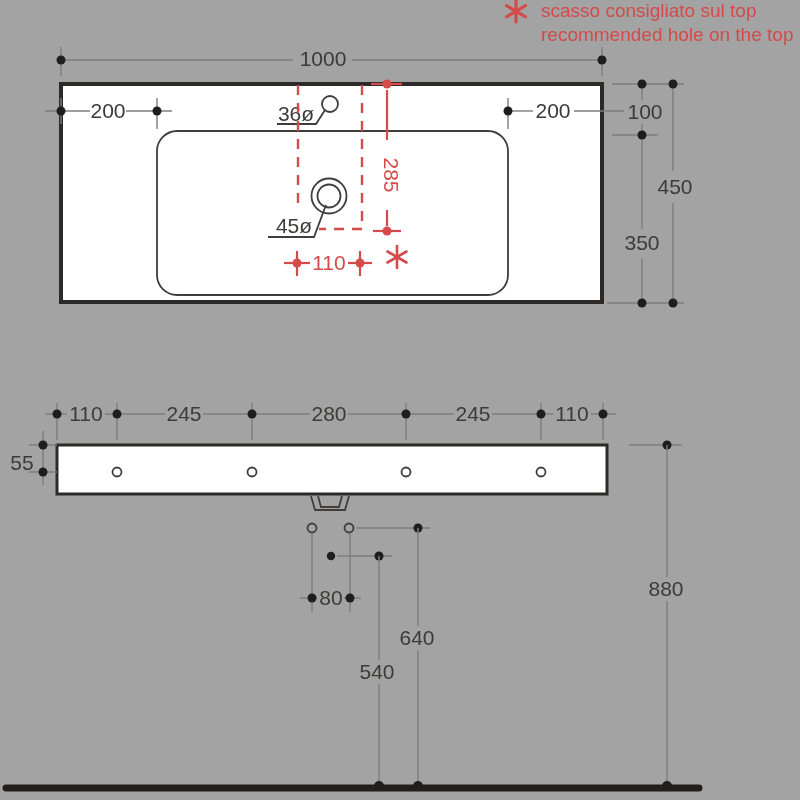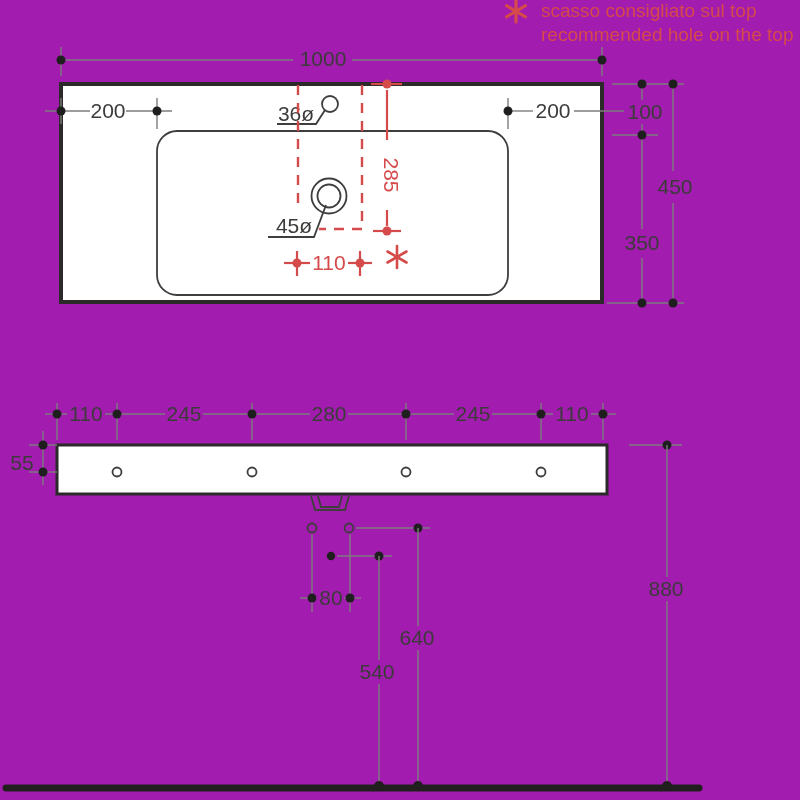--- a/index.html
+++ b/index.html
@@ -1,16 +1,16 @@
 <!DOCTYPE html>
 <html><head>
 <meta charset="utf-8">
 <style>
   html,body{margin:0;padding:0;background:#ffffff;}
-  .stage{width:800px;height:800px;position:relative;background:#a21caf;overflow:hidden;}
+  .stage{width:800px;height:800px;position:relative;background:#a3a3a3;overflow:hidden;}
   svg{display:block;}
   text{font-family:"Liberation Sans", sans-serif;}
   .dim-text{font-size:21px;fill:#3c3b3a;}
   .red-text{font-size:21px;fill:#d54a4a;}
   .legend-text{font-size:19px;fill:#d54a4a;}
   .outline{fill:#ffffff;stroke:#2b2a29;}
   .thin{fill:none;stroke:#3f3e3d;stroke-width:1.8px;}
   .dim-line{stroke:#7d7d7d;stroke-width:1.4px;fill:none;}
   .dot{fill:#1e1e1e;stroke:none;}
   .red-stroke{stroke:#d54a4a;fill:none;}

